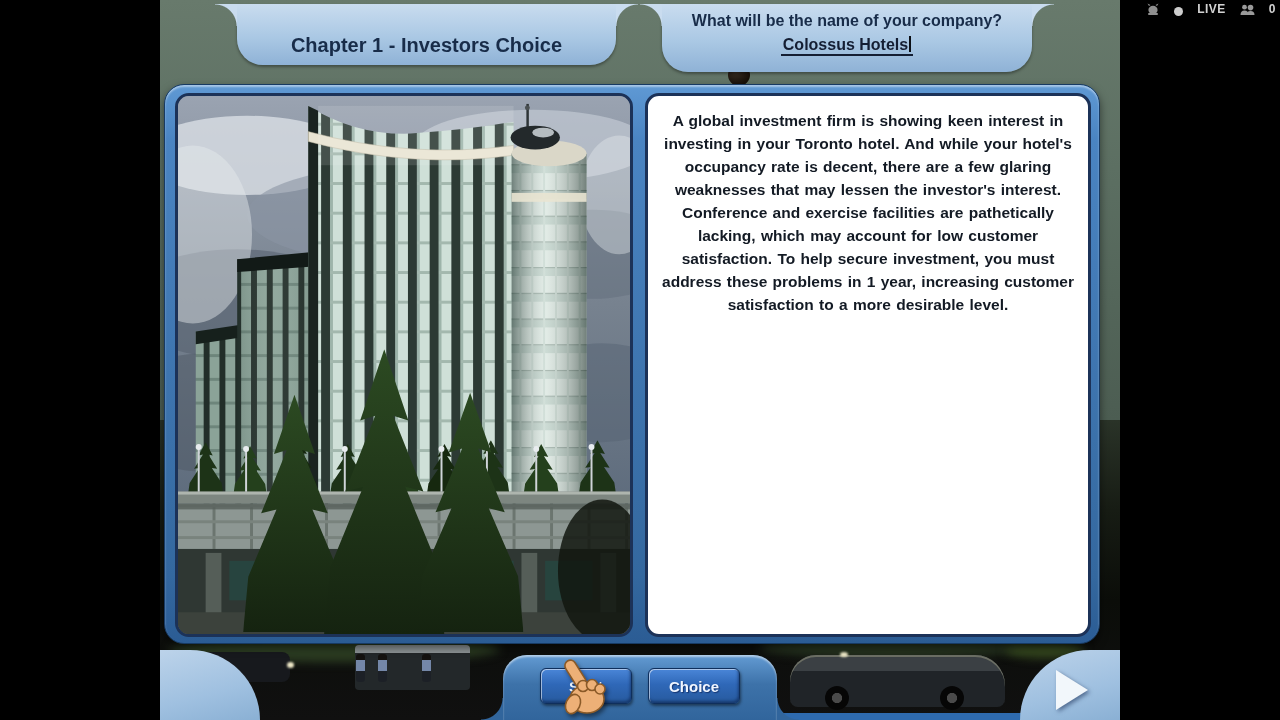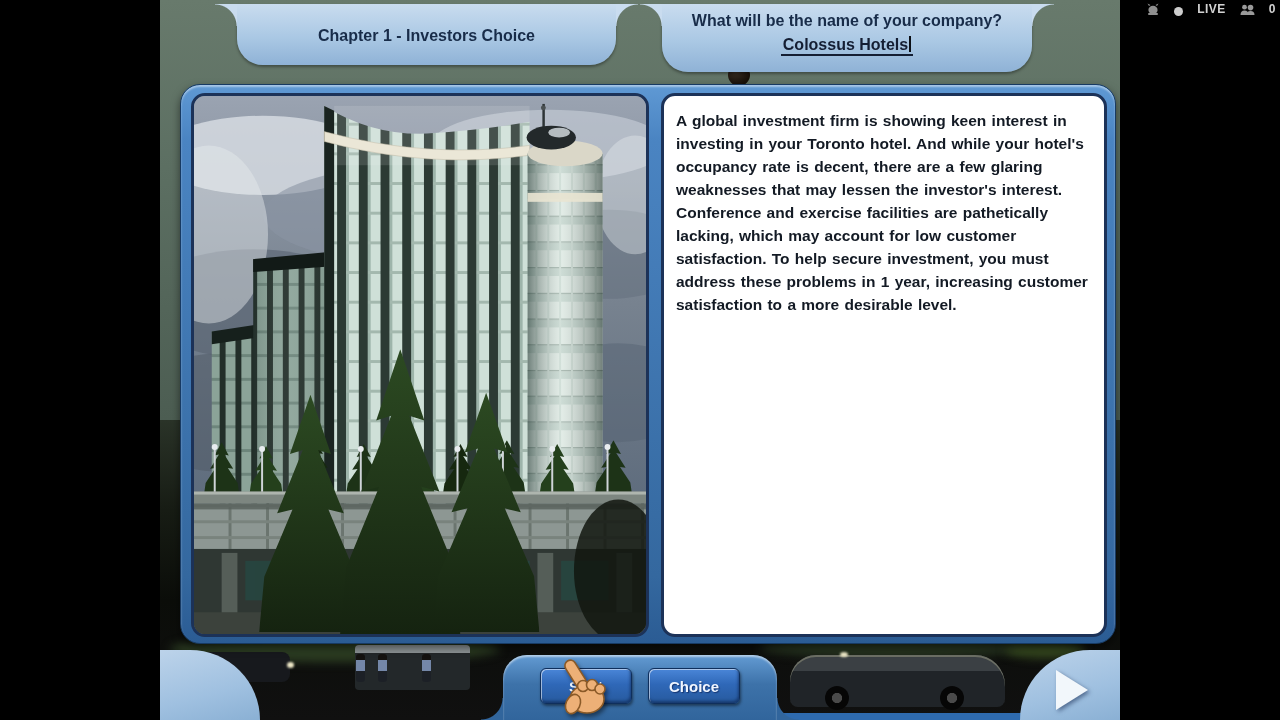--- a/index.html
+++ b/index.html
@@ -46,32 +46,32 @@
   
   .tab-top { position:absolute; top:4px; z-index:4; text-align:center;
       background:linear-gradient(180deg,#c9dcef 0%, #aac8e4 55%, #8fb2d6 100%);
       border-radius:0 0 26px 26px; box-shadow:0 2px 3px rgba(0,0,0,.35);
       color:#182c49; font-weight:bold; }
   .tab-top::before, .tab-top::after { content:""; position:absolute; top:0; width:22px; height:22px; }
   .tab-top::before { left:-22px;
       background:radial-gradient(circle 22px at 0% 100%, rgba(0,0,0,0) 21px, #c9dcef 22px); }
   .tab-top::after  { right:-22px;
       background:radial-gradient(circle 22px at 100% 100%, rgba(0,0,0,0) 21px, #c9dcef 22px); }
-  .tab-chapter { left:77px; width:379px; height:61px; font-size:16px; padding-top:23px; }
+  .tab-chapter { left:77px; width:379px; height:61px; font-size:20px; padding-top:30px; }
   .tab-company { left:502px; width:370px; height:68px; font-size:16px; padding-top:8px; }
   .company-input { display:inline-block; margin-top:6px; padding:0 2px 0;
       border-bottom:2px solid #141e33; font-size:16px; font-weight:bold; color:#141e33; cursor:text; }
   .caret { display:inline-block; width:2px; height:16px; background:#0b0f16;
       vertical-align:-2px; margin-left:1px; }
 
   
-  .dialog { position:absolute; left:20px; top:84px; width:936px; height:560px; z-index:3;
+  .dialog { position:absolute; left:4px; top:84px; width:936px; height:560px; z-index:3;
       background:linear-gradient(180deg,#5f99d4 0%, #4a84c2 10%, #34689f 88%, #2b5c94 100%);
       border:1px solid #173a63; border-radius:20px;
-      box-shadow:0 4px 8px rgba(0,0,0,.5), inset 0 2px 2px rgba(255,255,255,.45); }
+      box-shadow:0 4px 8px rgba(0,0,0,.5), inset 0 2px 2px rgba(255,255,255,.45);text-align:center; }
   .photo-panel { position:absolute; left:10px; top:8px; width:458px; height:544px;
       border:3px solid #1c3258; border-radius:14px; overflow:hidden; background:#7e8a97; }
   .photo-panel svg { width:100%; height:100%; display:block; }
   .text-panel { position:absolute; left:480px; top:8px; width:446px; height:544px;
       border:3px solid #1c3258; border-radius:14px; background:#fff; padding:13px 12px; }
   .text-panel p { font-size:15.5px; font-weight:bold; line-height:23px; color:#131a24;
       word-spacing:1px; }
 
   
   .tab-actions { position:absolute; left:343px; top:655px; width:274px; height:65px; z-index:4;

